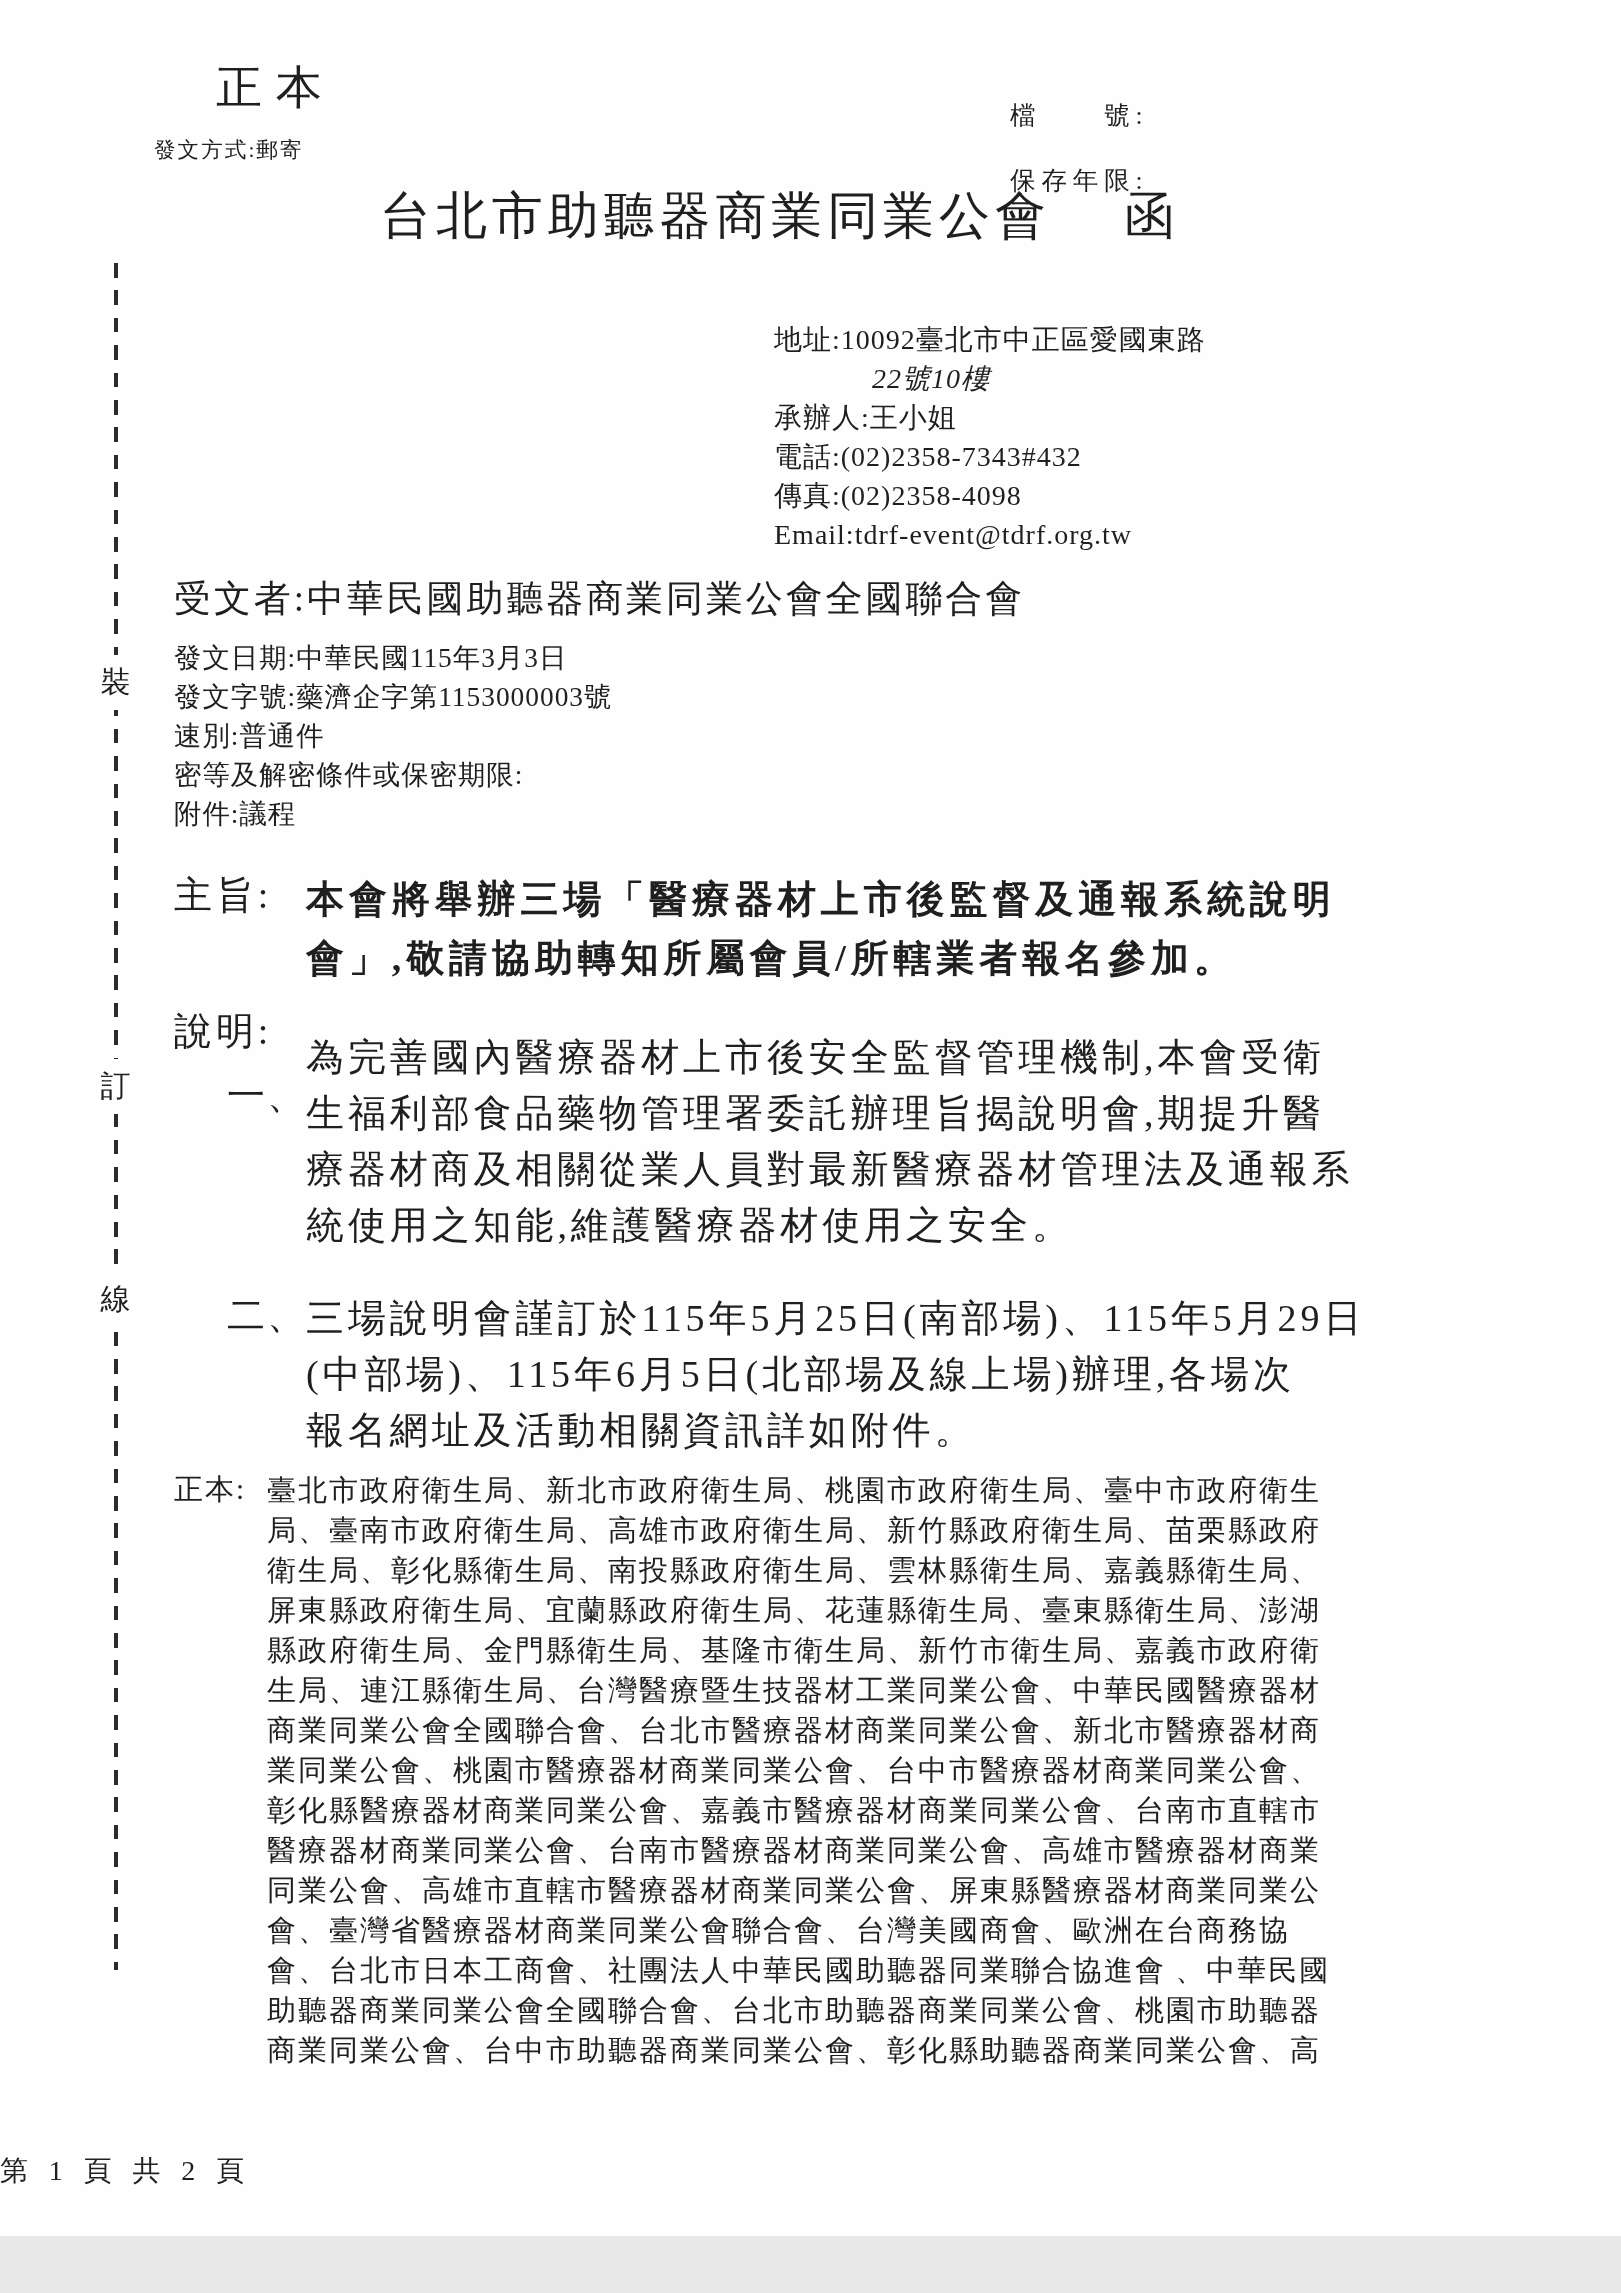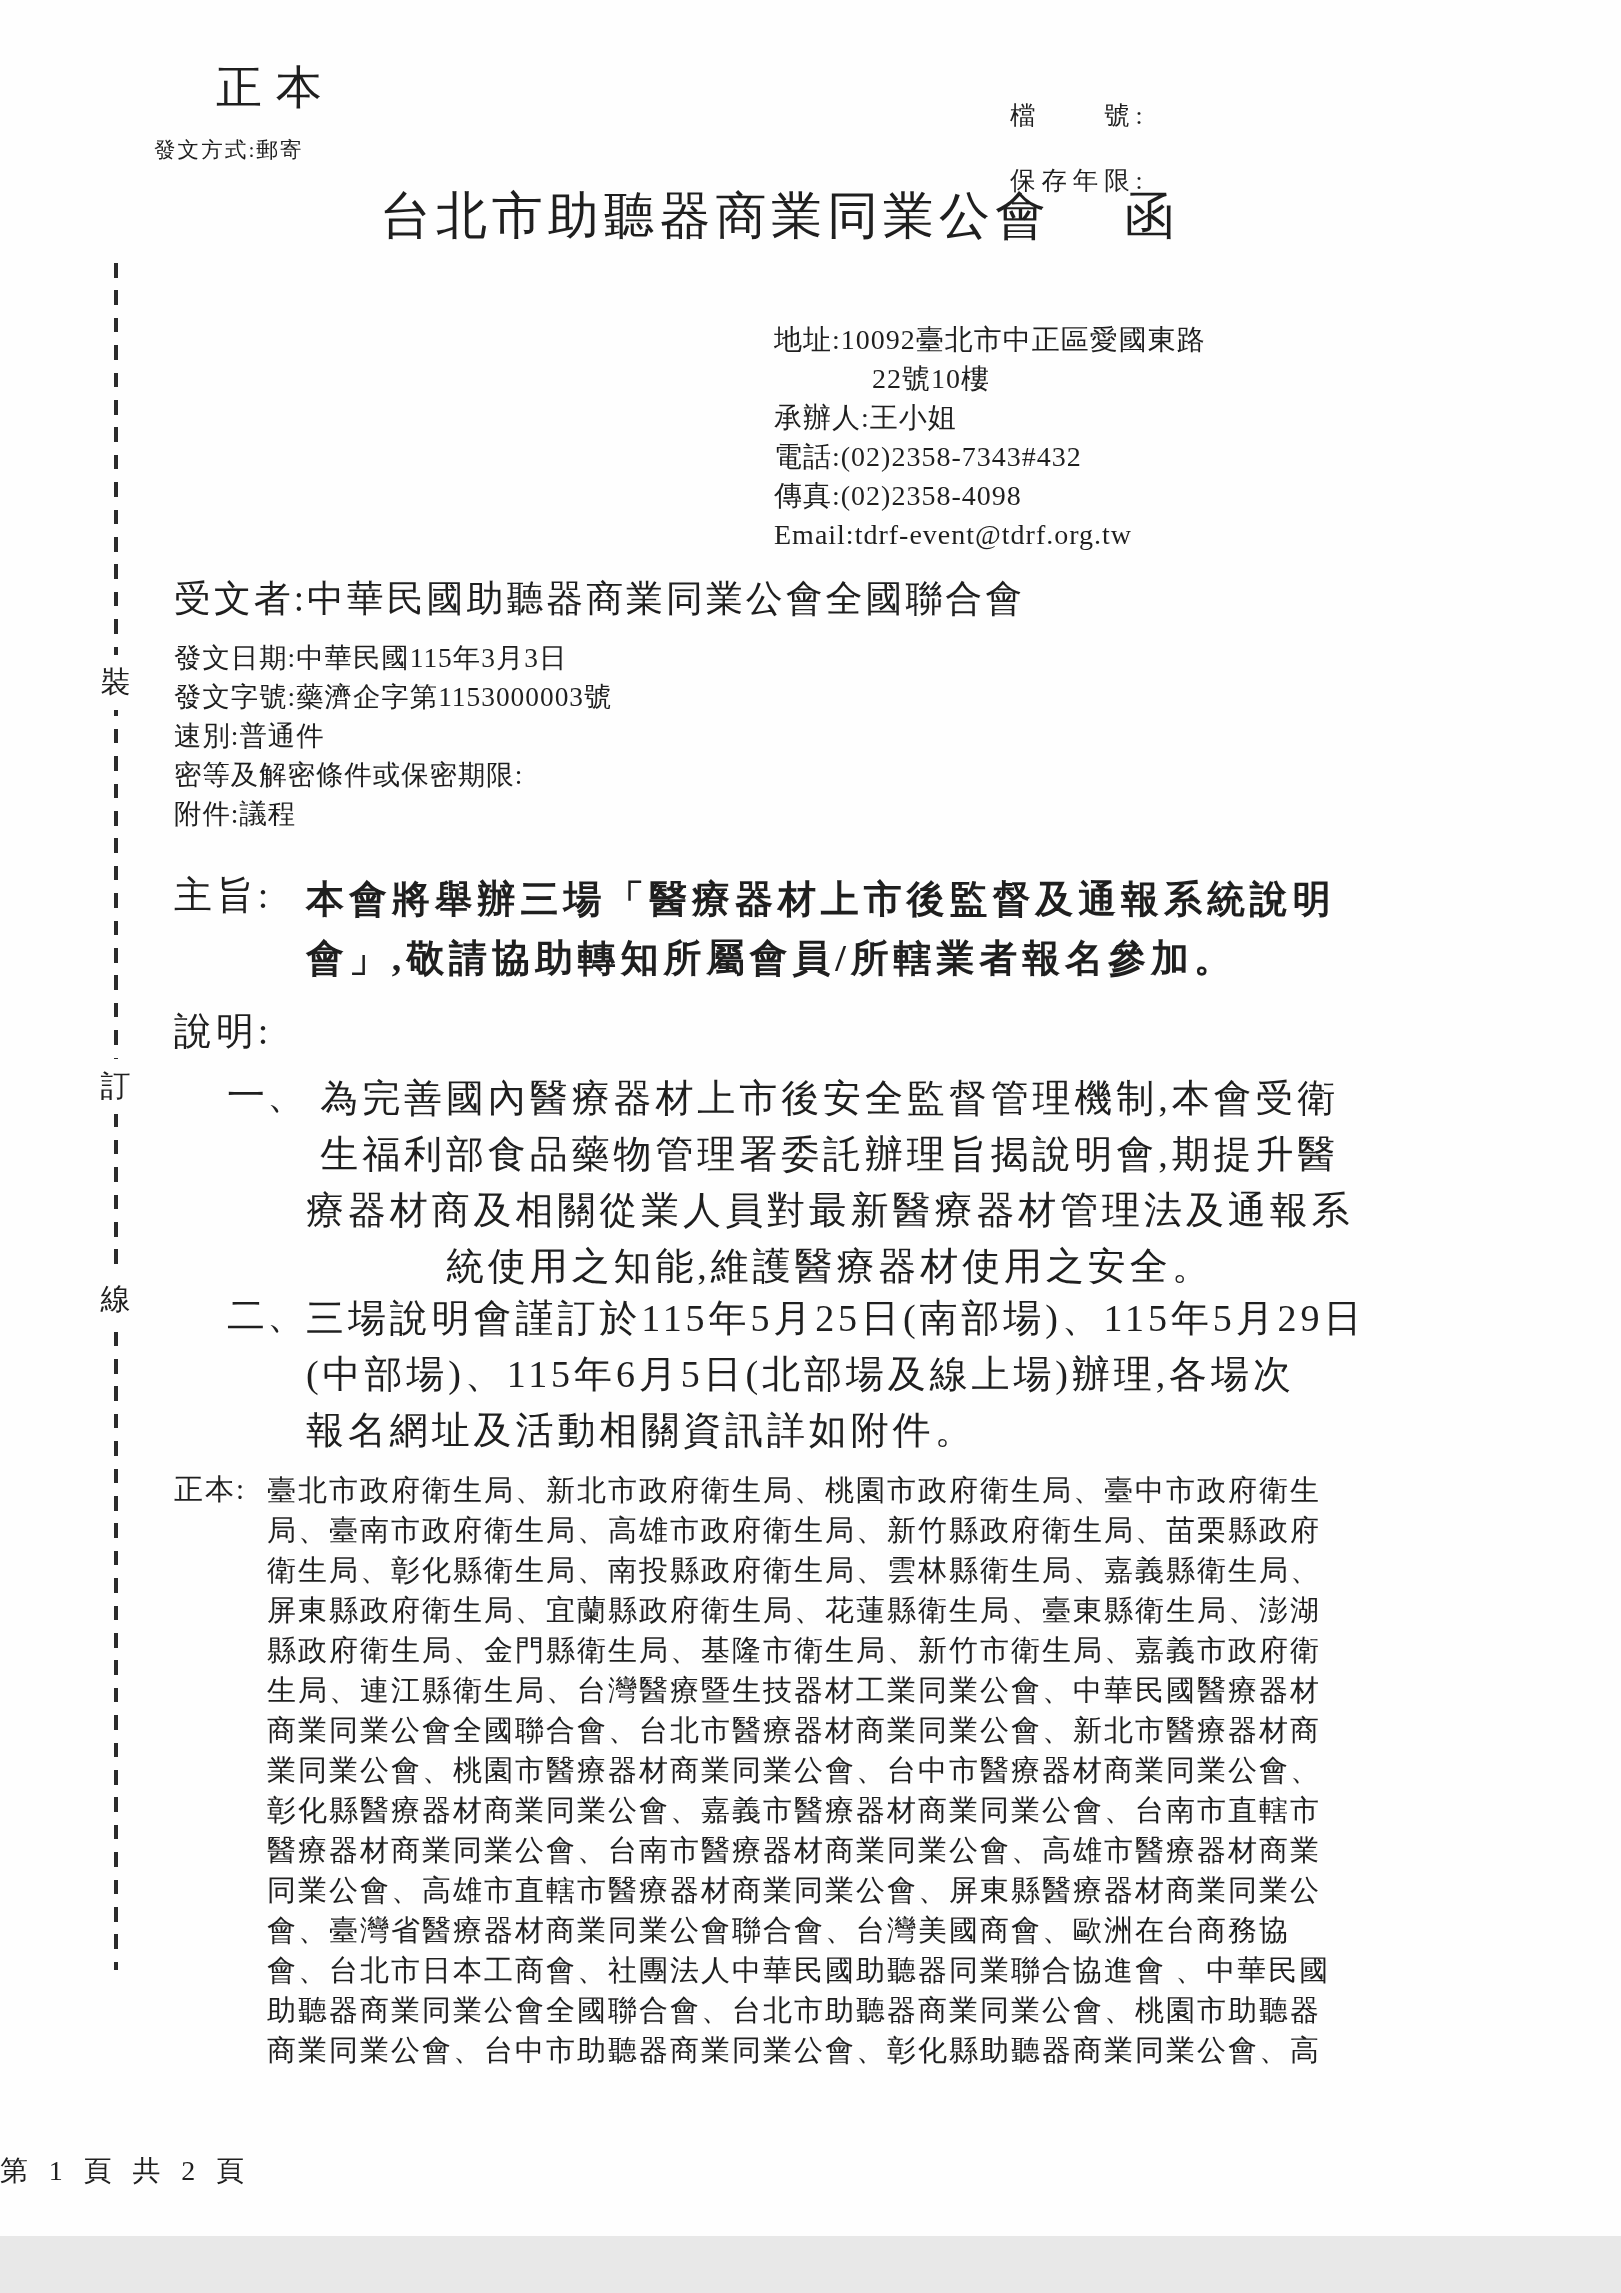--- a/index.html
+++ b/index.html
@@ -59,21 +59,21 @@
   .bc-middle { top: 1059px; }
   .bc-bottom { top: 1272px; }
 
   
   .contact {
     left: 774px; top: 320px;
     width: 627px;
     font-size: 28px; line-height: 39px; letter-spacing: 1px;
     white-space: nowrap;
   }
-  .contact .indent { padding-left: 98px; }
+  .contact .indent { padding-left: 98px; font-style: italic; }
 
   .recipient {
     left: 174px; top: 574px;
     font-size: 37px; letter-spacing: 2.9px;
     white-space: nowrap;
   }
 
   .meta {
     left: 174px; top: 639px;
     font-size: 27.4px; line-height: 39px; letter-spacing: 1px;
@@ -91,21 +91,21 @@
     white-space: nowrap;
     font-weight: bold;
   }
   .desc-heading { left: 174px; top: 1006px; }
 
   .item-number {
     font-size: 38px; letter-spacing: 2px;
     white-space: nowrap;
   }
   .item1-number { left: 227px; top: 1070px; }
-  .item1-content { left: 306px; top: 1070px; text-align: center; }
+  .item1-content { left: 306px; top: 1029px; }
   .item2-number { left: 227px; top: 1290px; }
   .item2-content { left: 306px; top: 1290px; }
   .item-content {
     font-size: 38px; line-height: 56px; letter-spacing: 3.9px;
     white-space: nowrap;
   }
 
   .dist-label {
     left: 174px; top: 1470px;
     font-size: 29px; letter-spacing: 2px;

